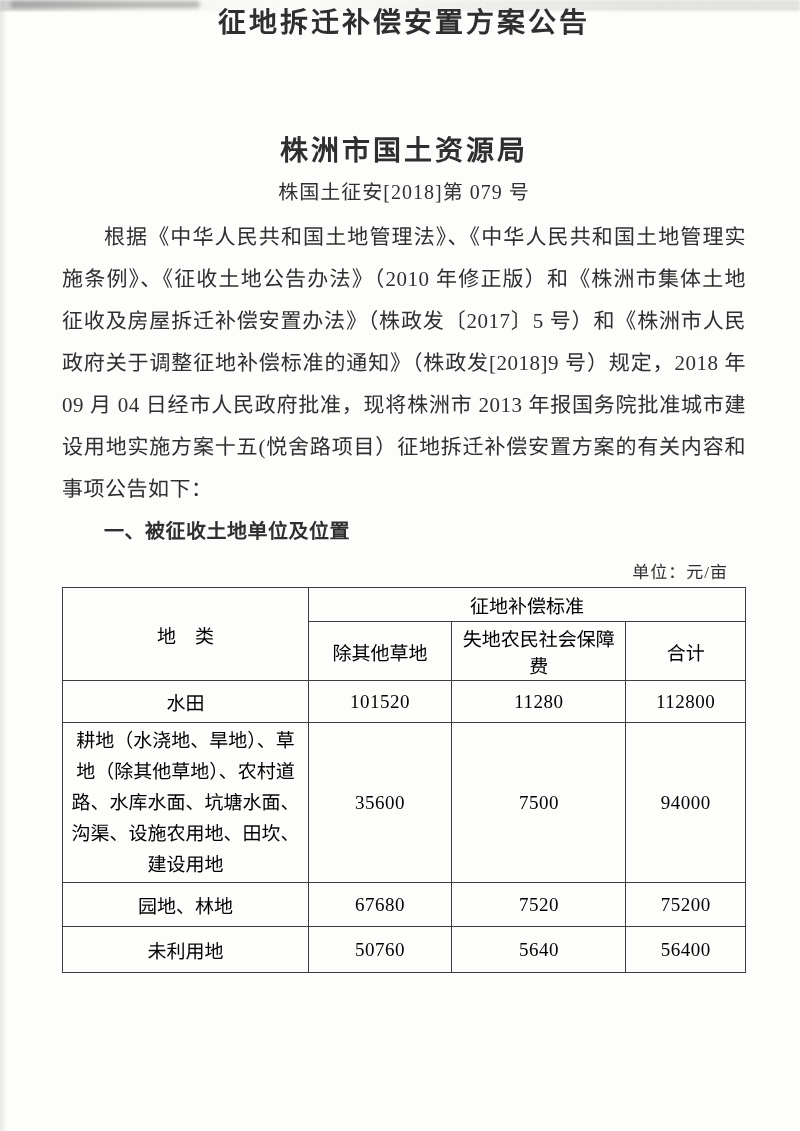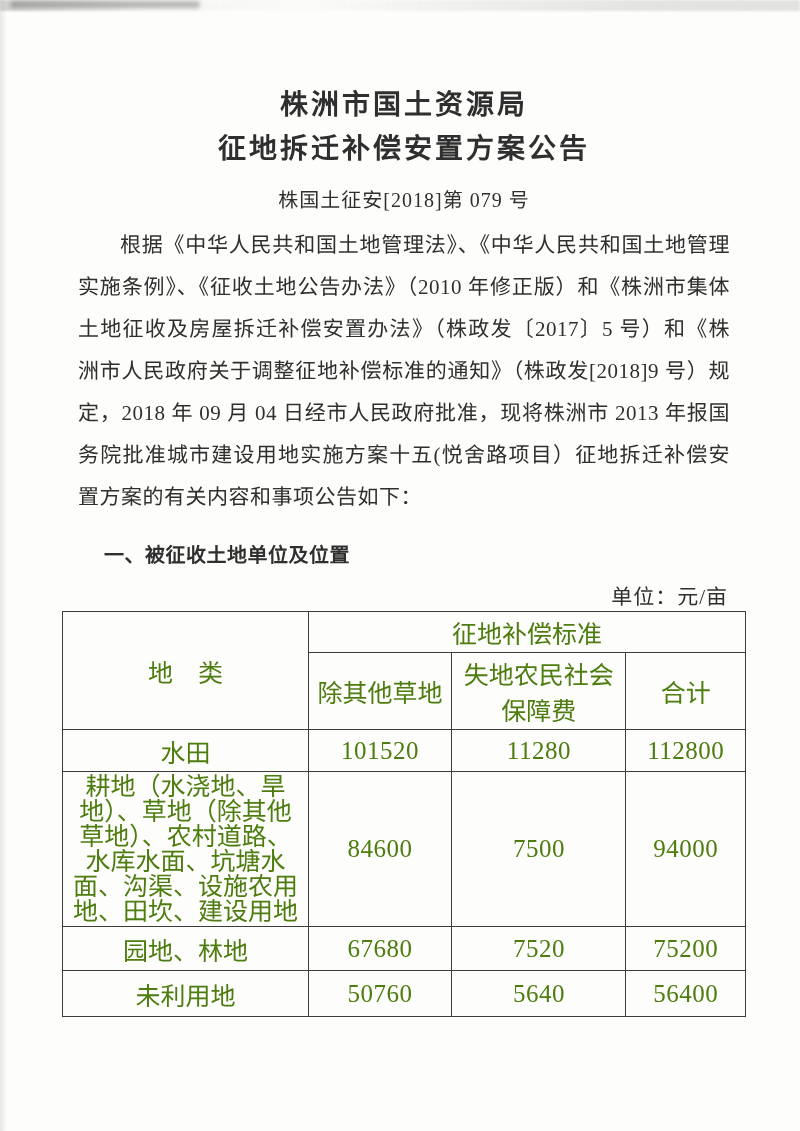--- a/index.html
+++ b/index.html
@@ -32,76 +32,76 @@
   }
   .content{padding:0 54px 0 62px;position:relative;}
   .title{
     text-align:center;font-weight:bold;font-size:28px;
     letter-spacing:3px;margin:0;
   }
   .title-1{padding-top:84px;line-height:42px;}
   .title-2{line-height:46px;}
   .doc-number{
     text-align:center;font-size:20px;line-height:32px;
-    letter-spacing:1px;margin-top:12px;
+    letter-spacing:1px;margin-top:4px;
   }
   .para{
-    font-size:21px;line-height:42px;margin:16px;
+    font-size:21px;line-height:42px;margin:0;
     text-align:justify;text-justify:inter-ideograph;
     letter-spacing:.5px;
   }
   .indent{text-indent:42px;}
   .intro{margin-top:8px;}
   .section-heading{
     font-size:20px;line-height:42px;font-weight:bold;
     margin:0;text-indent:42px;letter-spacing:.5px;
   }
   .unit-label{
-    text-align:right;font-size:21px;line-height:22px;
+    text-align:right;font-size:17px;line-height:22px;
     margin-top:10px;margin-bottom:3px;padding-right:18px;
     letter-spacing:1px;
   }
   table.comp{
     width:100%;border-collapse:collapse;table-layout:fixed;
   }
   table.comp td,table.comp th{
     border:1.6px solid #3c3c3c;
     text-align:center;vertical-align:middle;
-    font-weight:normal;font-size:25px;color:#4d7c0f;
+    font-weight:normal;font-size:19px;color:#000000;
     padding:2px 4px;box-sizing:border-box;
   }
   .col-landtype{width:36%;}
   .col-comp{width:21%;}
   .col-social{width:25.5%;}
   .col-total{width:17.5%;}
   .row-grouphead td,.row-grouphead th{height:34px;}
   .row-subhead td,.row-subhead th{height:36px;font-size:18px;}
   .row-data-1 td{height:42px;}
   .row-data-2 td{height:148px;}
   .row-data-3 td{height:44px;}
   .row-data-4 td{height:46px;}
   td.landtype-long{
-    font-size:16px;line-height:25px;
+    font-size:16px;line-height:31px;
     text-align:justify;text-align-last:center;
     padding:6px 12px;
   }
   .num{font-size:19px;letter-spacing:.5px;}
 </style>
 </head>
 <body>
 
 <div class="page">
   <div class="artifact-top"></div>
   <div class="artifact-smudge"></div>
   <div class="artifact-left"></div>
 
   <div class="content">
 
+    <h1 class="title title-2">征地拆迁补偿安置方案公告</h1>
     <h1 class="title title-1">株洲市国土资源局</h1>
-    <h1 class="title title-2">征地拆迁补偿安置方案公告</h1>
     <div class="doc-number">株国土征安[2018]第 079 号</div>
 
     <p class="para indent intro">根据《中华人民共和国土地管理法》、《中华人民共和国土地管理实施条例》、《征收土地公告办法》（2010 年修正版）和《株洲市集体土地征收及房屋拆迁补偿安置办法》（株政发〔2017〕5 号）和《株洲市人民政府关于调整征地补偿标准的通知》（株政发[2018]9 号）规定，2018 年 09 月 04 日经市人民政府批准，现将株洲市 2013 年报国务院批准城市建设用地实施方案十五(悦舍路项目）征地拆迁补偿安置方案的有关内容和事项公告如下：</p>
 
     <h2 class="section-heading">一、被征收土地单位及位置</h2>
 
 
     <div class="unit-label">单位：元/亩</div>
 
     <table class="comp">
@@ -122,21 +122,21 @@
           <th>合计</th>
         </tr>
         <tr class="row-data-1">
           <td>水田</td>
           <td class="num">101520</td>
           <td class="num">11280</td>
           <td class="num">112800</td>
         </tr>
         <tr class="row-data-2">
           <td class="landtype-long">耕地（水浇地、旱地）、草地（除其他草地）、农村道路、水库水面、坑塘水面、沟渠、设施农用地、田坎、建设用地</td>
-          <td class="num">84600</td>
+          <td class="num">35600</td>
           <td class="num">7500</td>
           <td class="num">94000</td>
         </tr>
         <tr class="row-data-3">
           <td>园地、林地</td>
           <td class="num">67680</td>
           <td class="num">7520</td>
           <td class="num">75200</td>
         </tr>
         <tr class="row-data-4">

